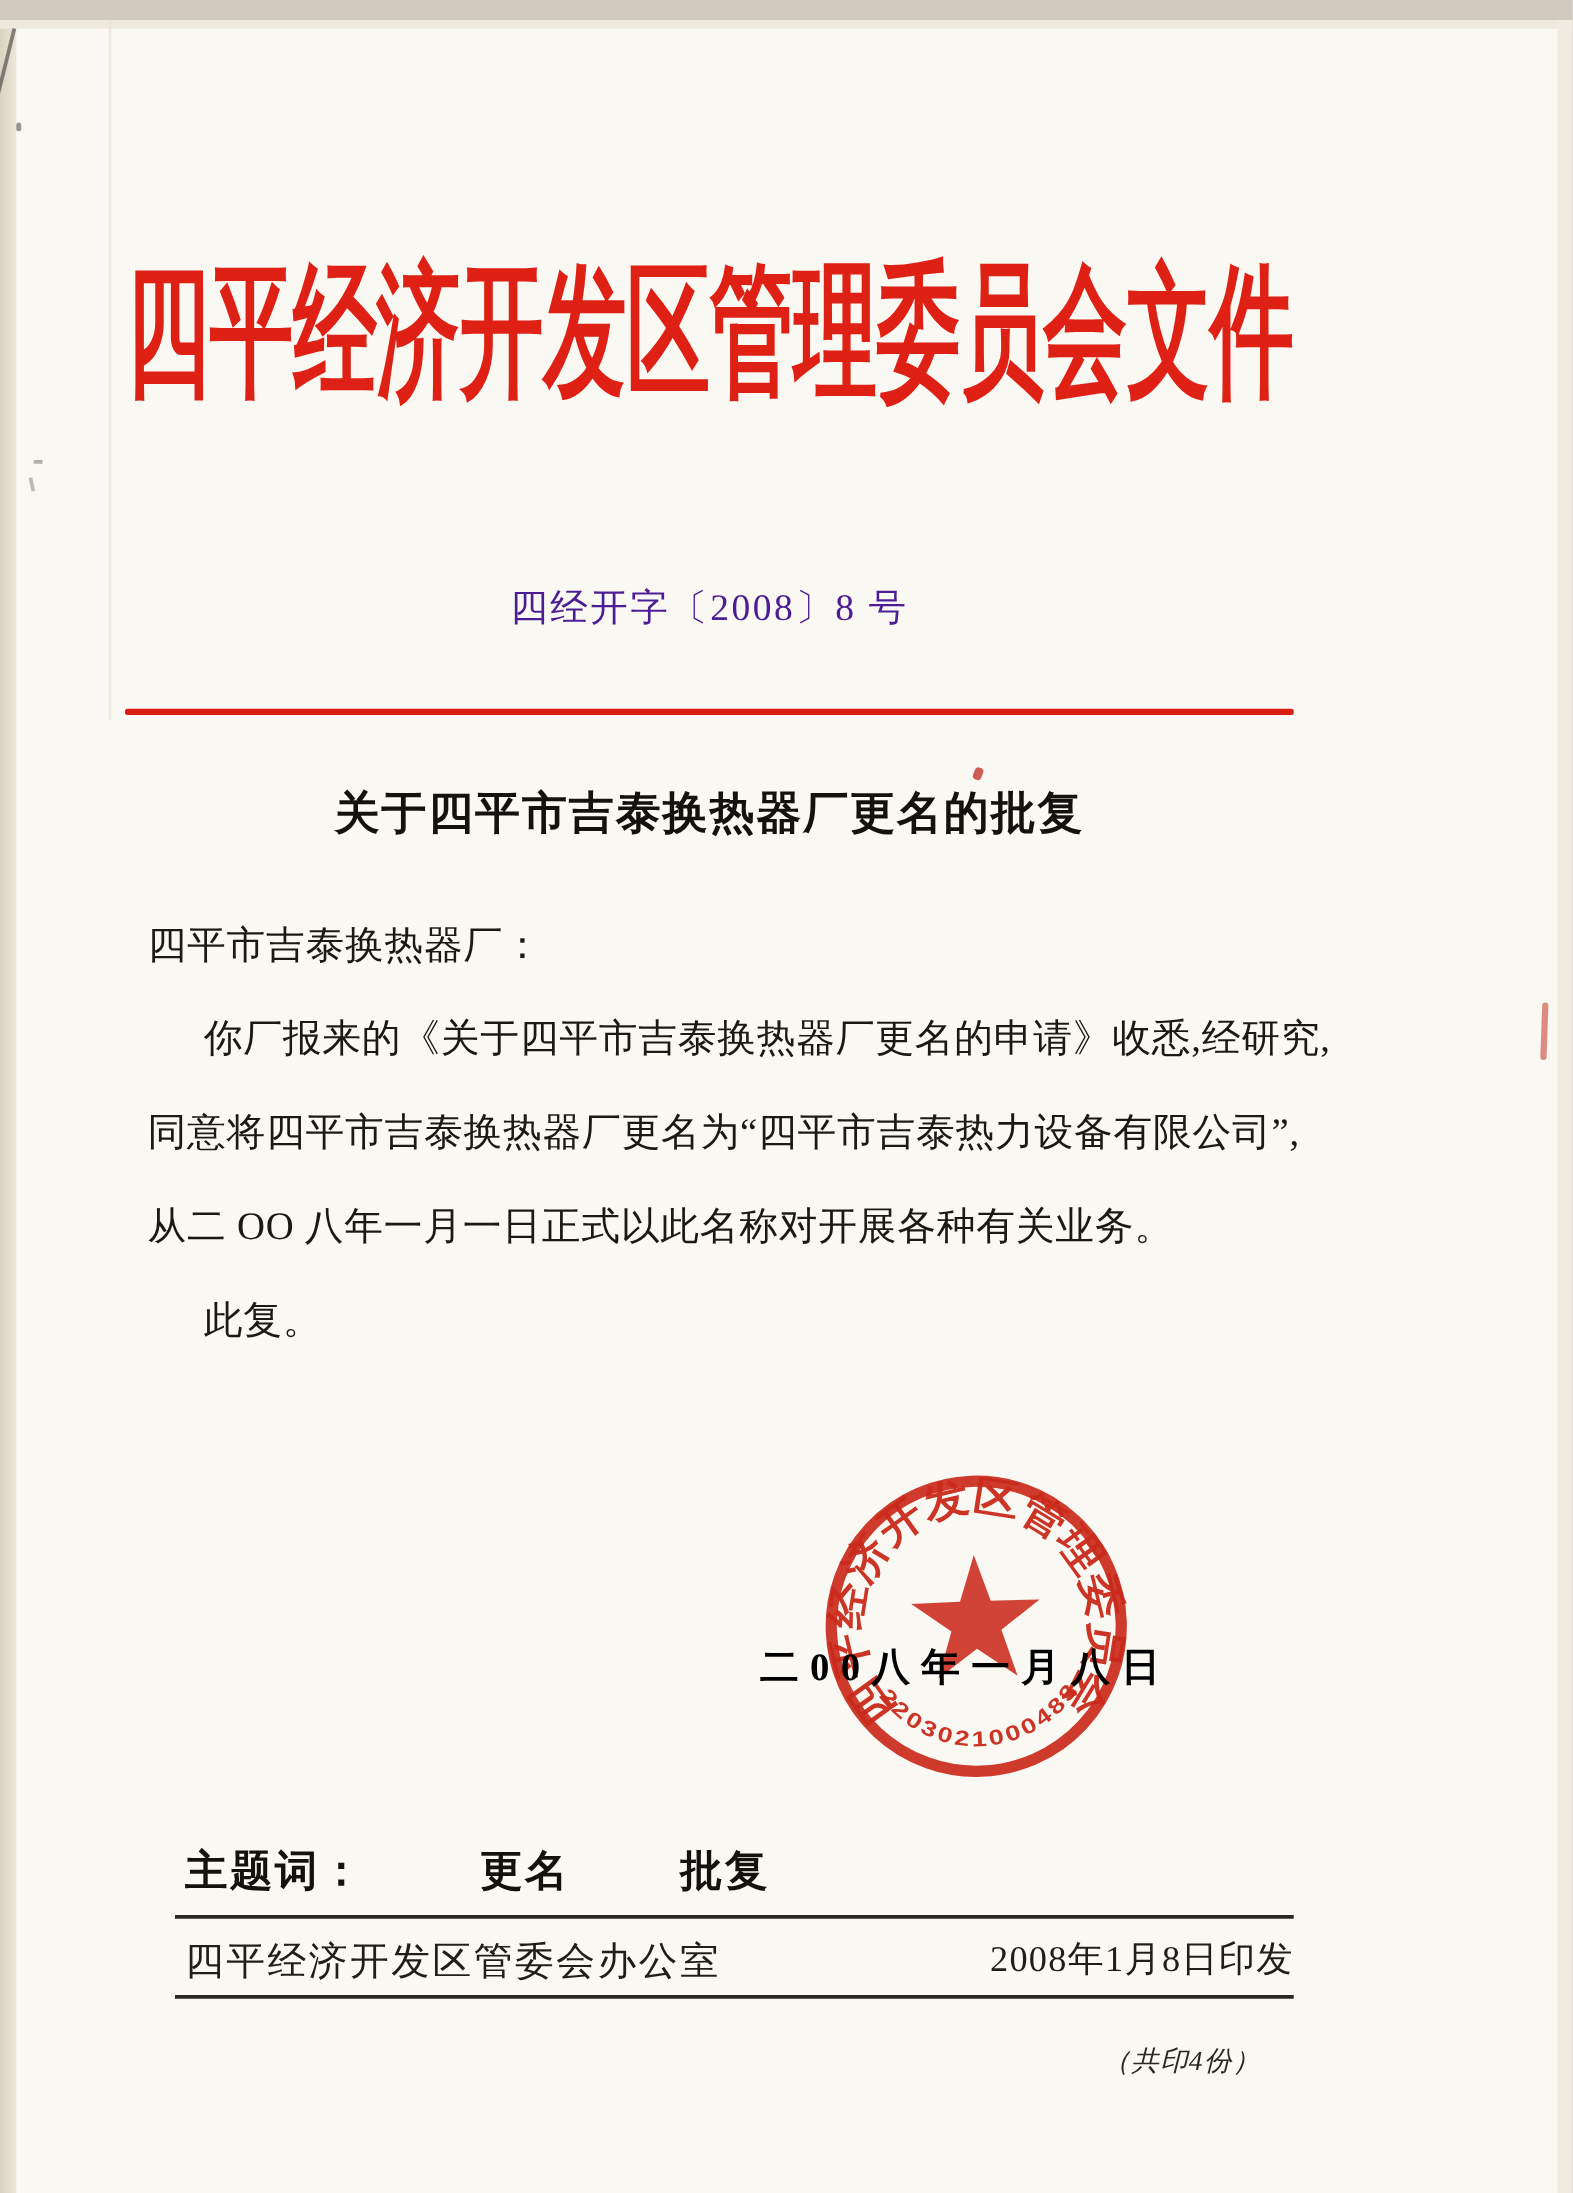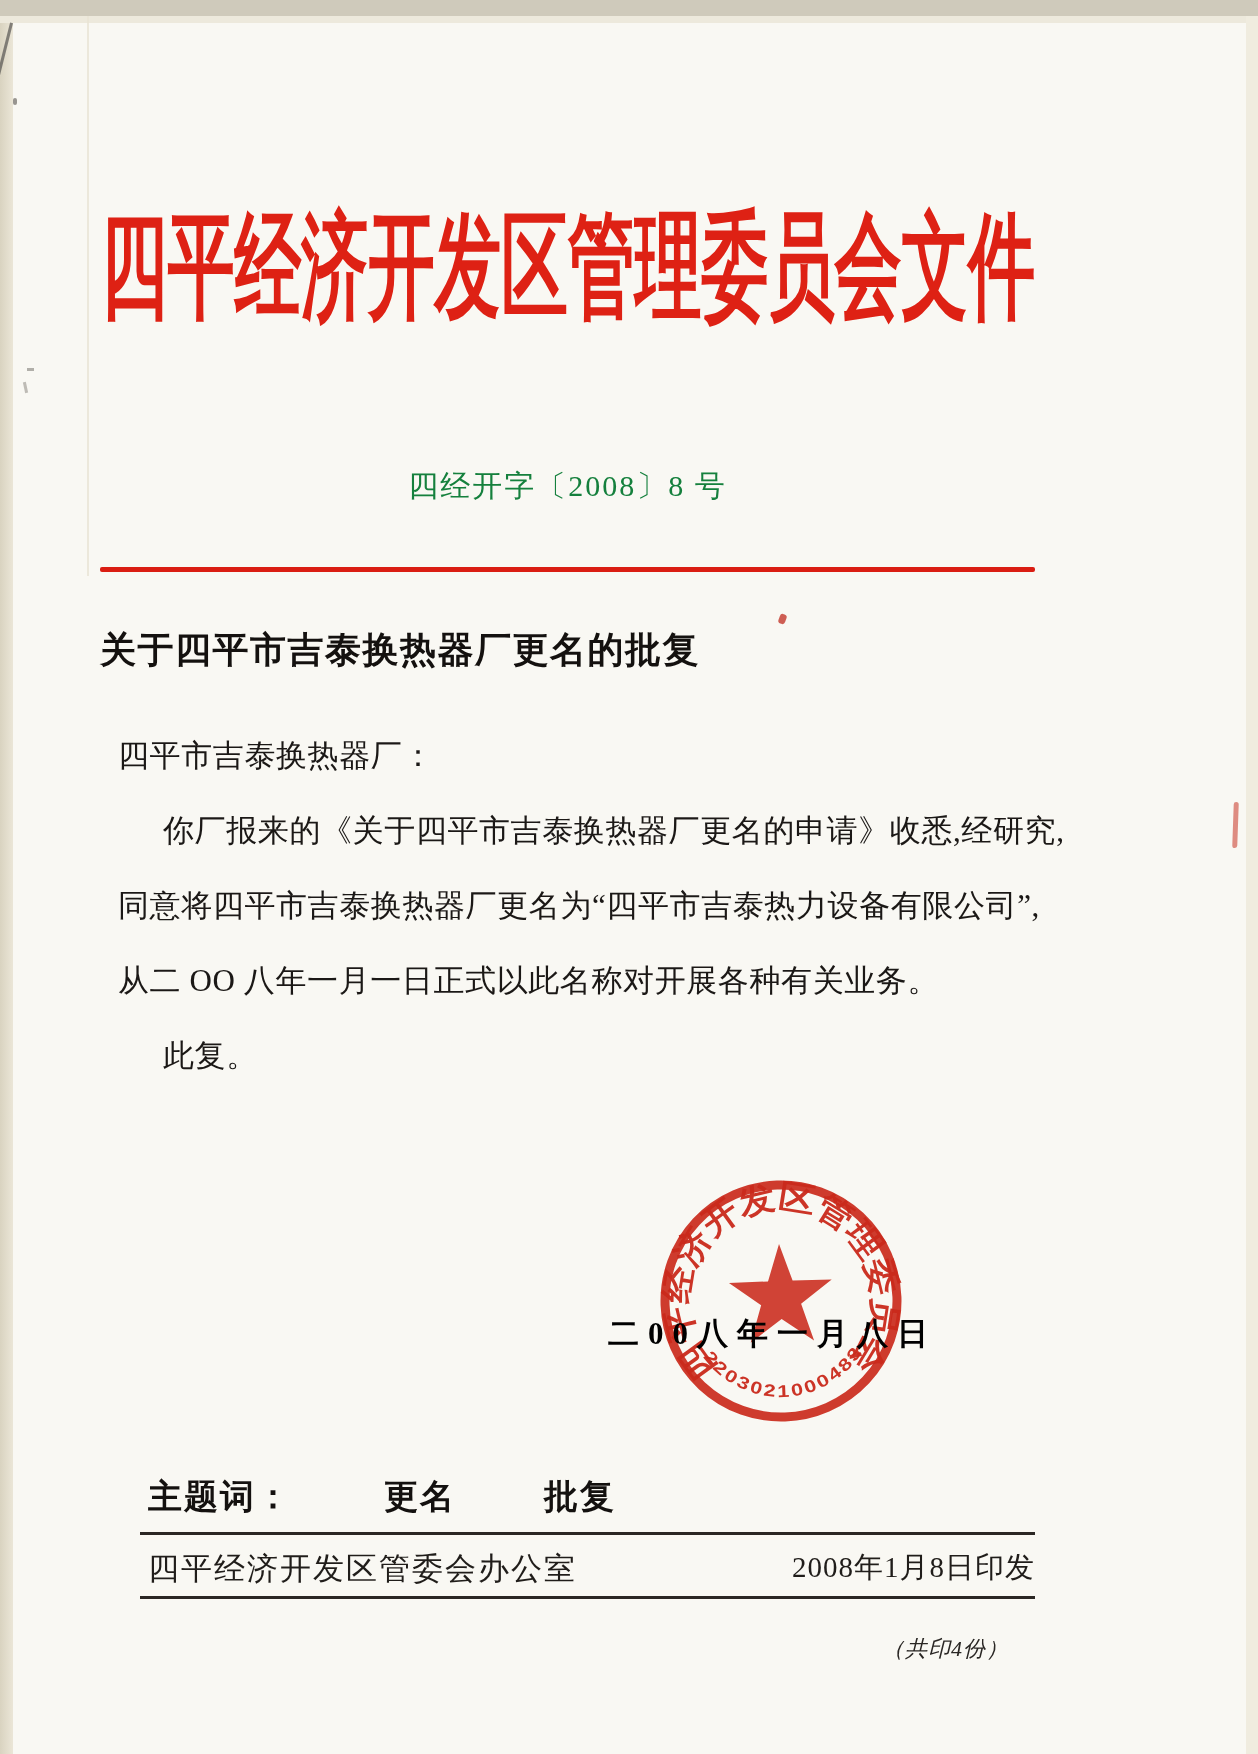--- a/index.html
+++ b/index.html
@@ -26,29 +26,29 @@
     position:absolute;top:176px;left:50%;
     transform:translateX(-50%) scaleX(.575);
     transform-origin:center;
     white-space:nowrap;
     font-size:116px;line-height:150px;font-weight:bold;
     color:#de2114;
     font-family:"Liberation Serif","DejaVu Serif",serif;
   }
   .doc-number{
     position:absolute;top:450px;left:0;width:100%;
-    text-align:center;font-size:30px;letter-spacing:2px;color:#15803d;
+    text-align:center;font-size:30px;letter-spacing:2px;color:#4c1d95;
   }
   .red-line{
     position:absolute;top:551px;left:0;width:100%;height:5px;
     background:#da1d12;border-radius:2px;
   }
   .doc-title{
     position:absolute;top:610px;left:0;width:100%;
-    text-align:left;font-size:36px;font-weight:bold;letter-spacing:1.5px;
+    text-align:center;font-size:36px;font-weight:bold;letter-spacing:1.5px;
     font-family:"Liberation Sans","DejaVu Sans",sans-serif;color:#14110f;
   }
   .body-line{
     position:absolute;left:18px;white-space:nowrap;
     font-size:31px;letter-spacing:.6px;line-height:44px;color:#1b1816;
   }
   .indent{padding-left:45px;}
   .salutation{top:718px;}
   .bl0{top:793px;}
   .bl1{top:868px;}

